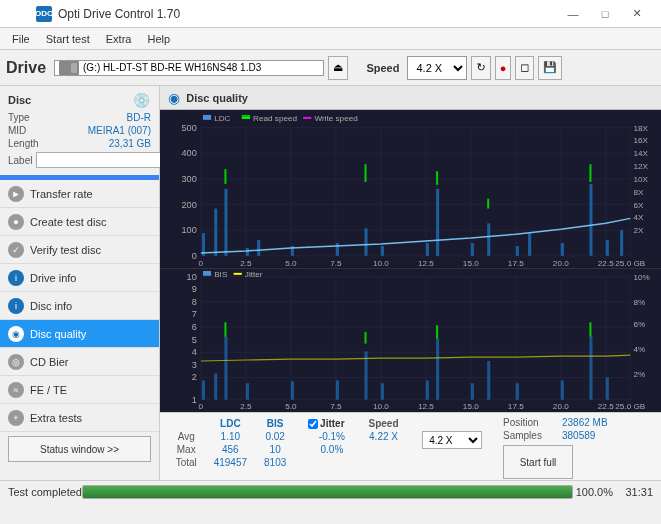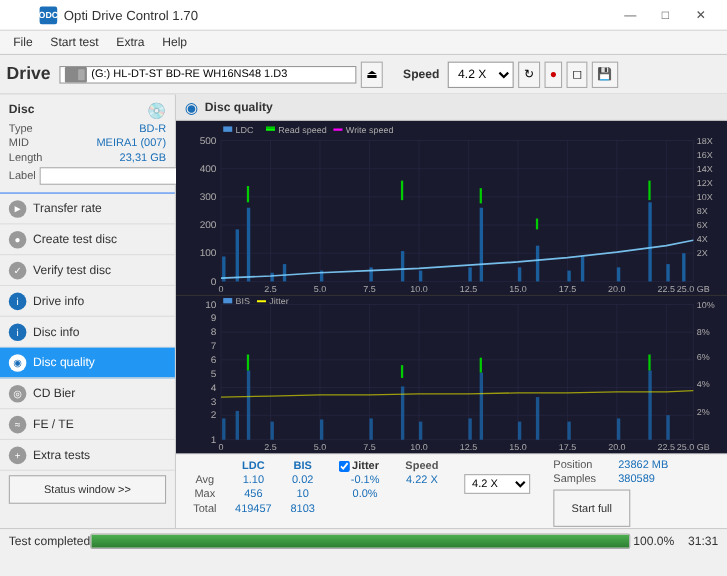--- a/index.html
+++ b/index.html
@@ -83,21 +83,21 @@
       background: #f0f0f0;
       border-right: 1px solid #ccc;
       display: flex;
       flex-direction: column;
       flex-shrink: 0;
     }
 
     
     .disc-panel {
       padding: 6px 8px;
-      border-bottom: 1px solid #3b82f6;
+      border-bottom: 5px solid #3b82f6;
     }
     .disc-header { display: flex; align-items: center; justify-content: space-between; margin-bottom: 4px; }
     .disc-title { font-size: 11px; font-weight: 600; color: #333; }
     .disc-icon { font-size: 14px; color: #666; }
     .disc-row { display: flex; justify-content: space-between; margin-bottom: 2px; }
     .disc-key { font-size: 10px; color: #555; }
     .disc-val { font-size: 10px; color: #1a6fb8; }
     .label-row { display: flex; align-items: center; gap: 4px; margin-top: 2px; }
     .label-input { border: 1px solid #aaa; height: 16px; font-size: 10px; flex: 1; padding: 0 2px; }
     .label-btn { width: 18px; height: 18px; border: 1px solid #aaa; background: #f5f5f5; cursor: pointer; display: flex; align-items: center; justify-content: center; font-size: 10px; }

